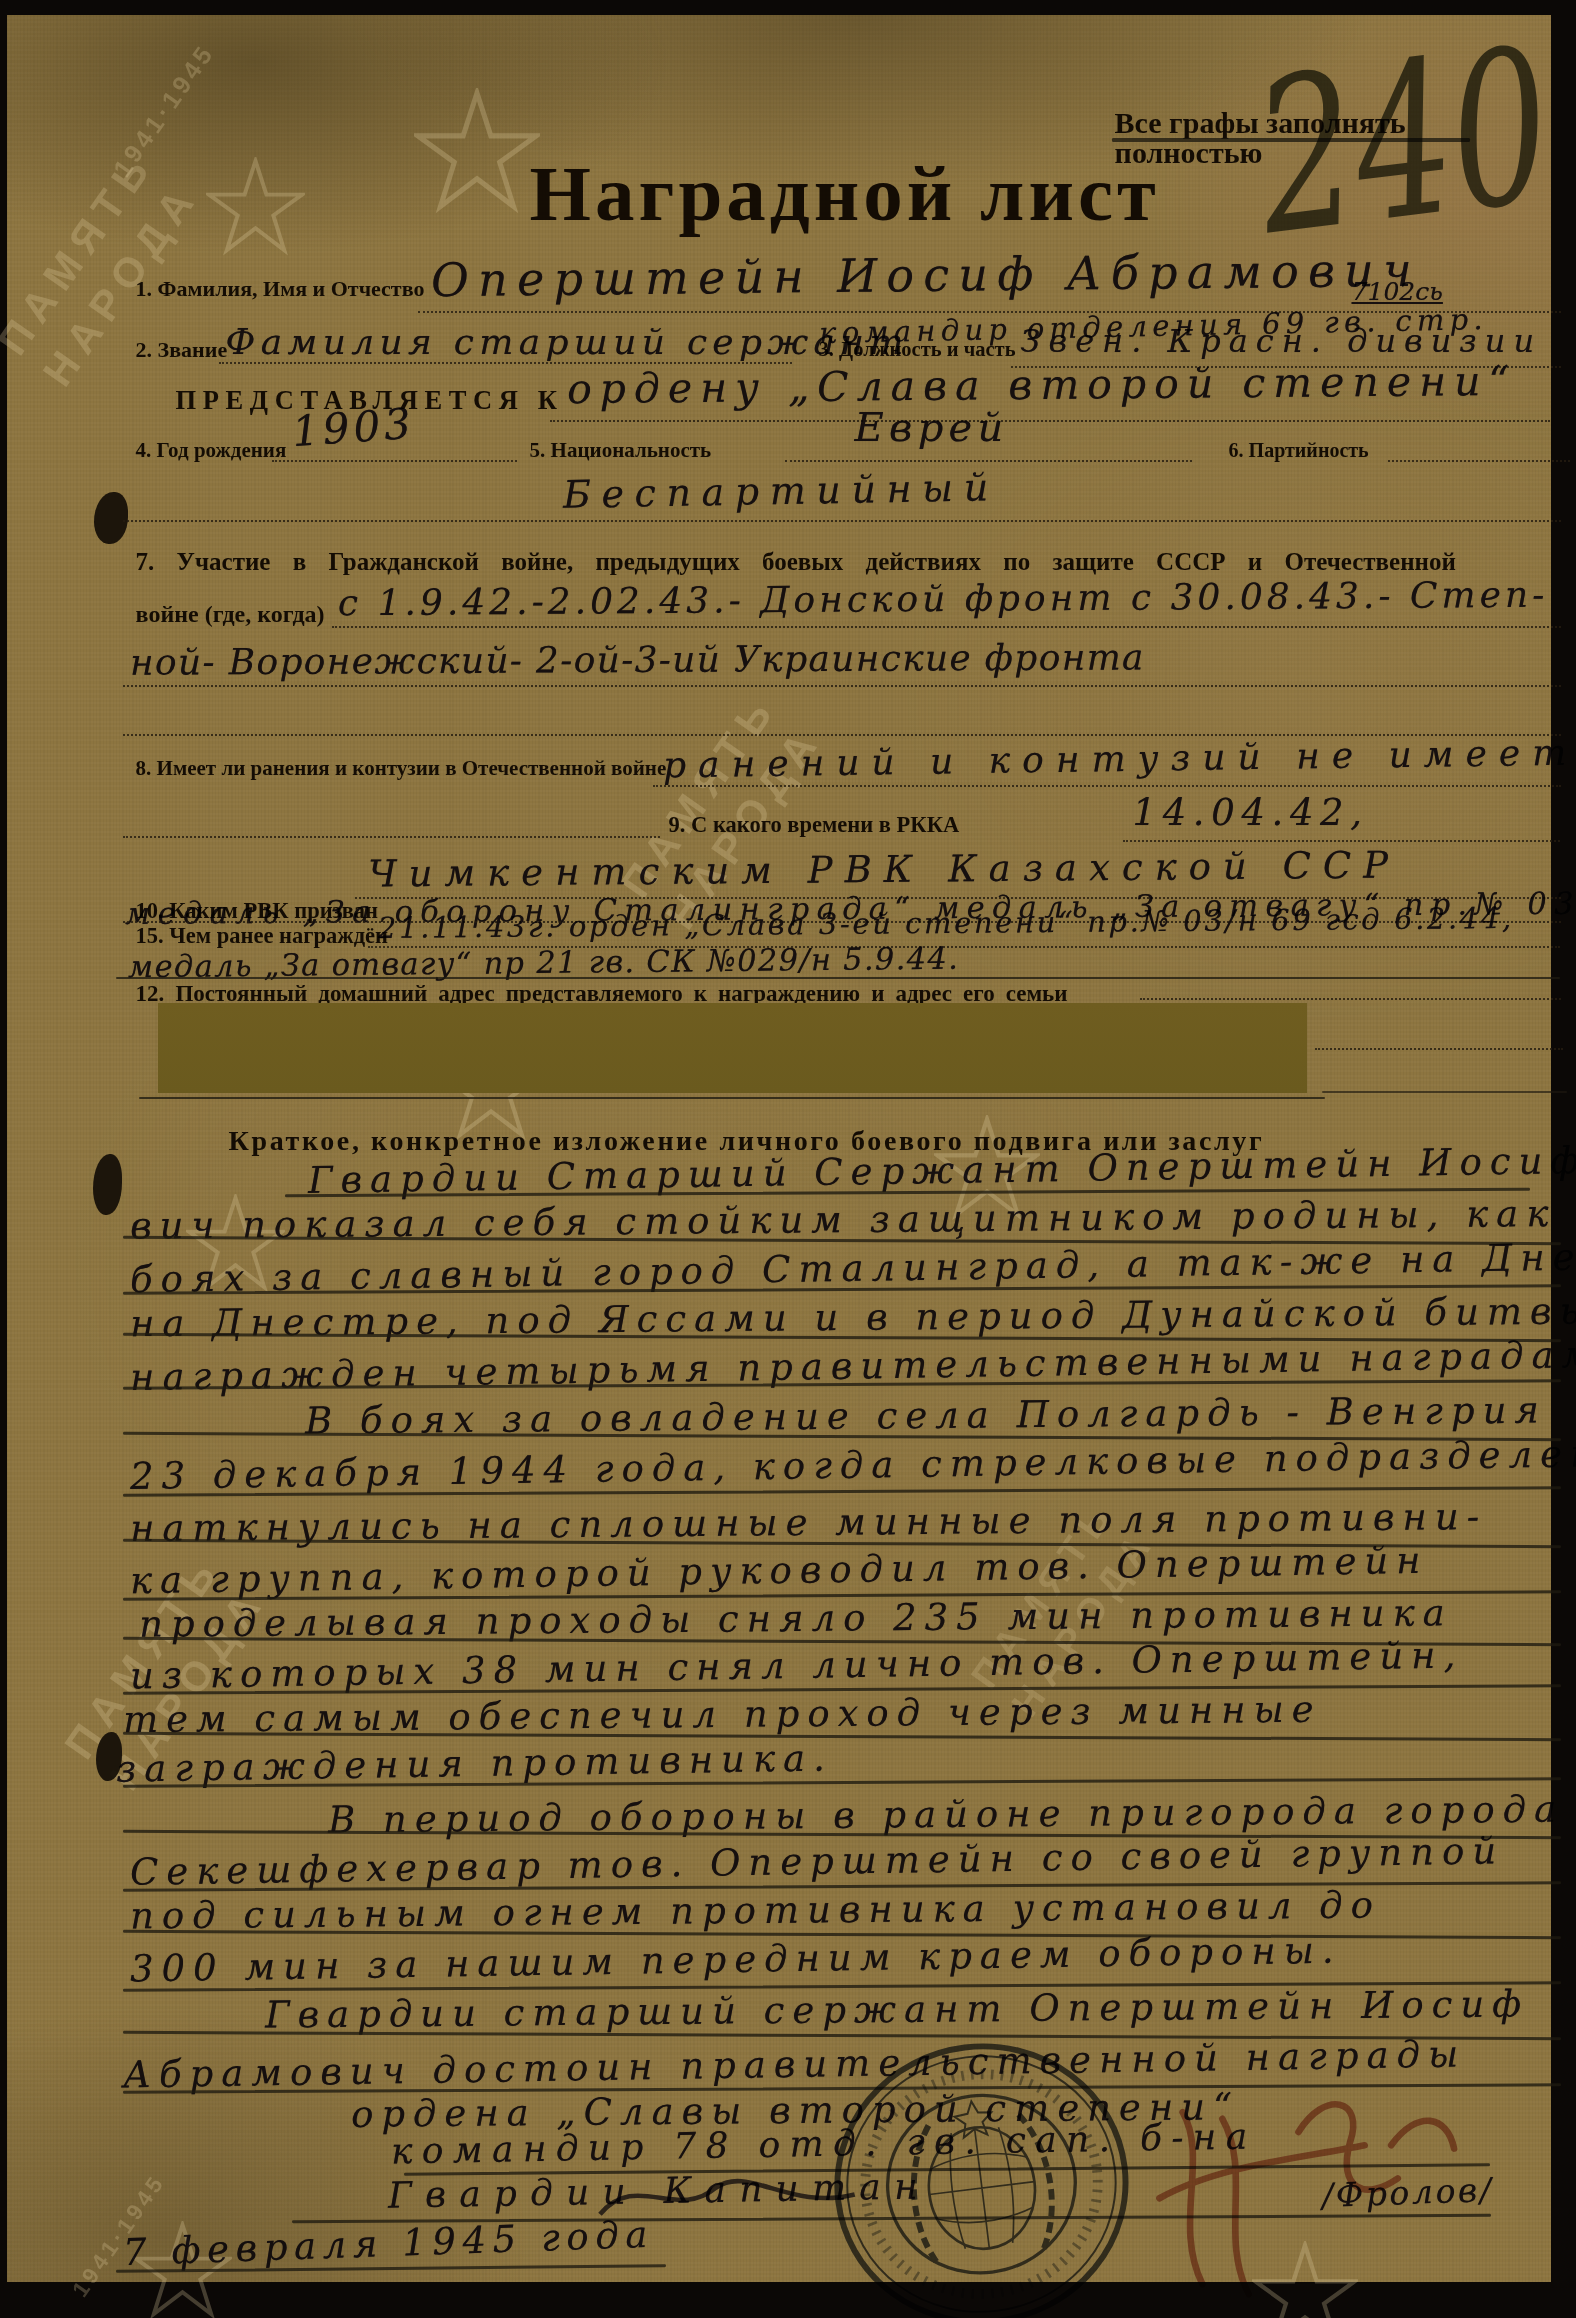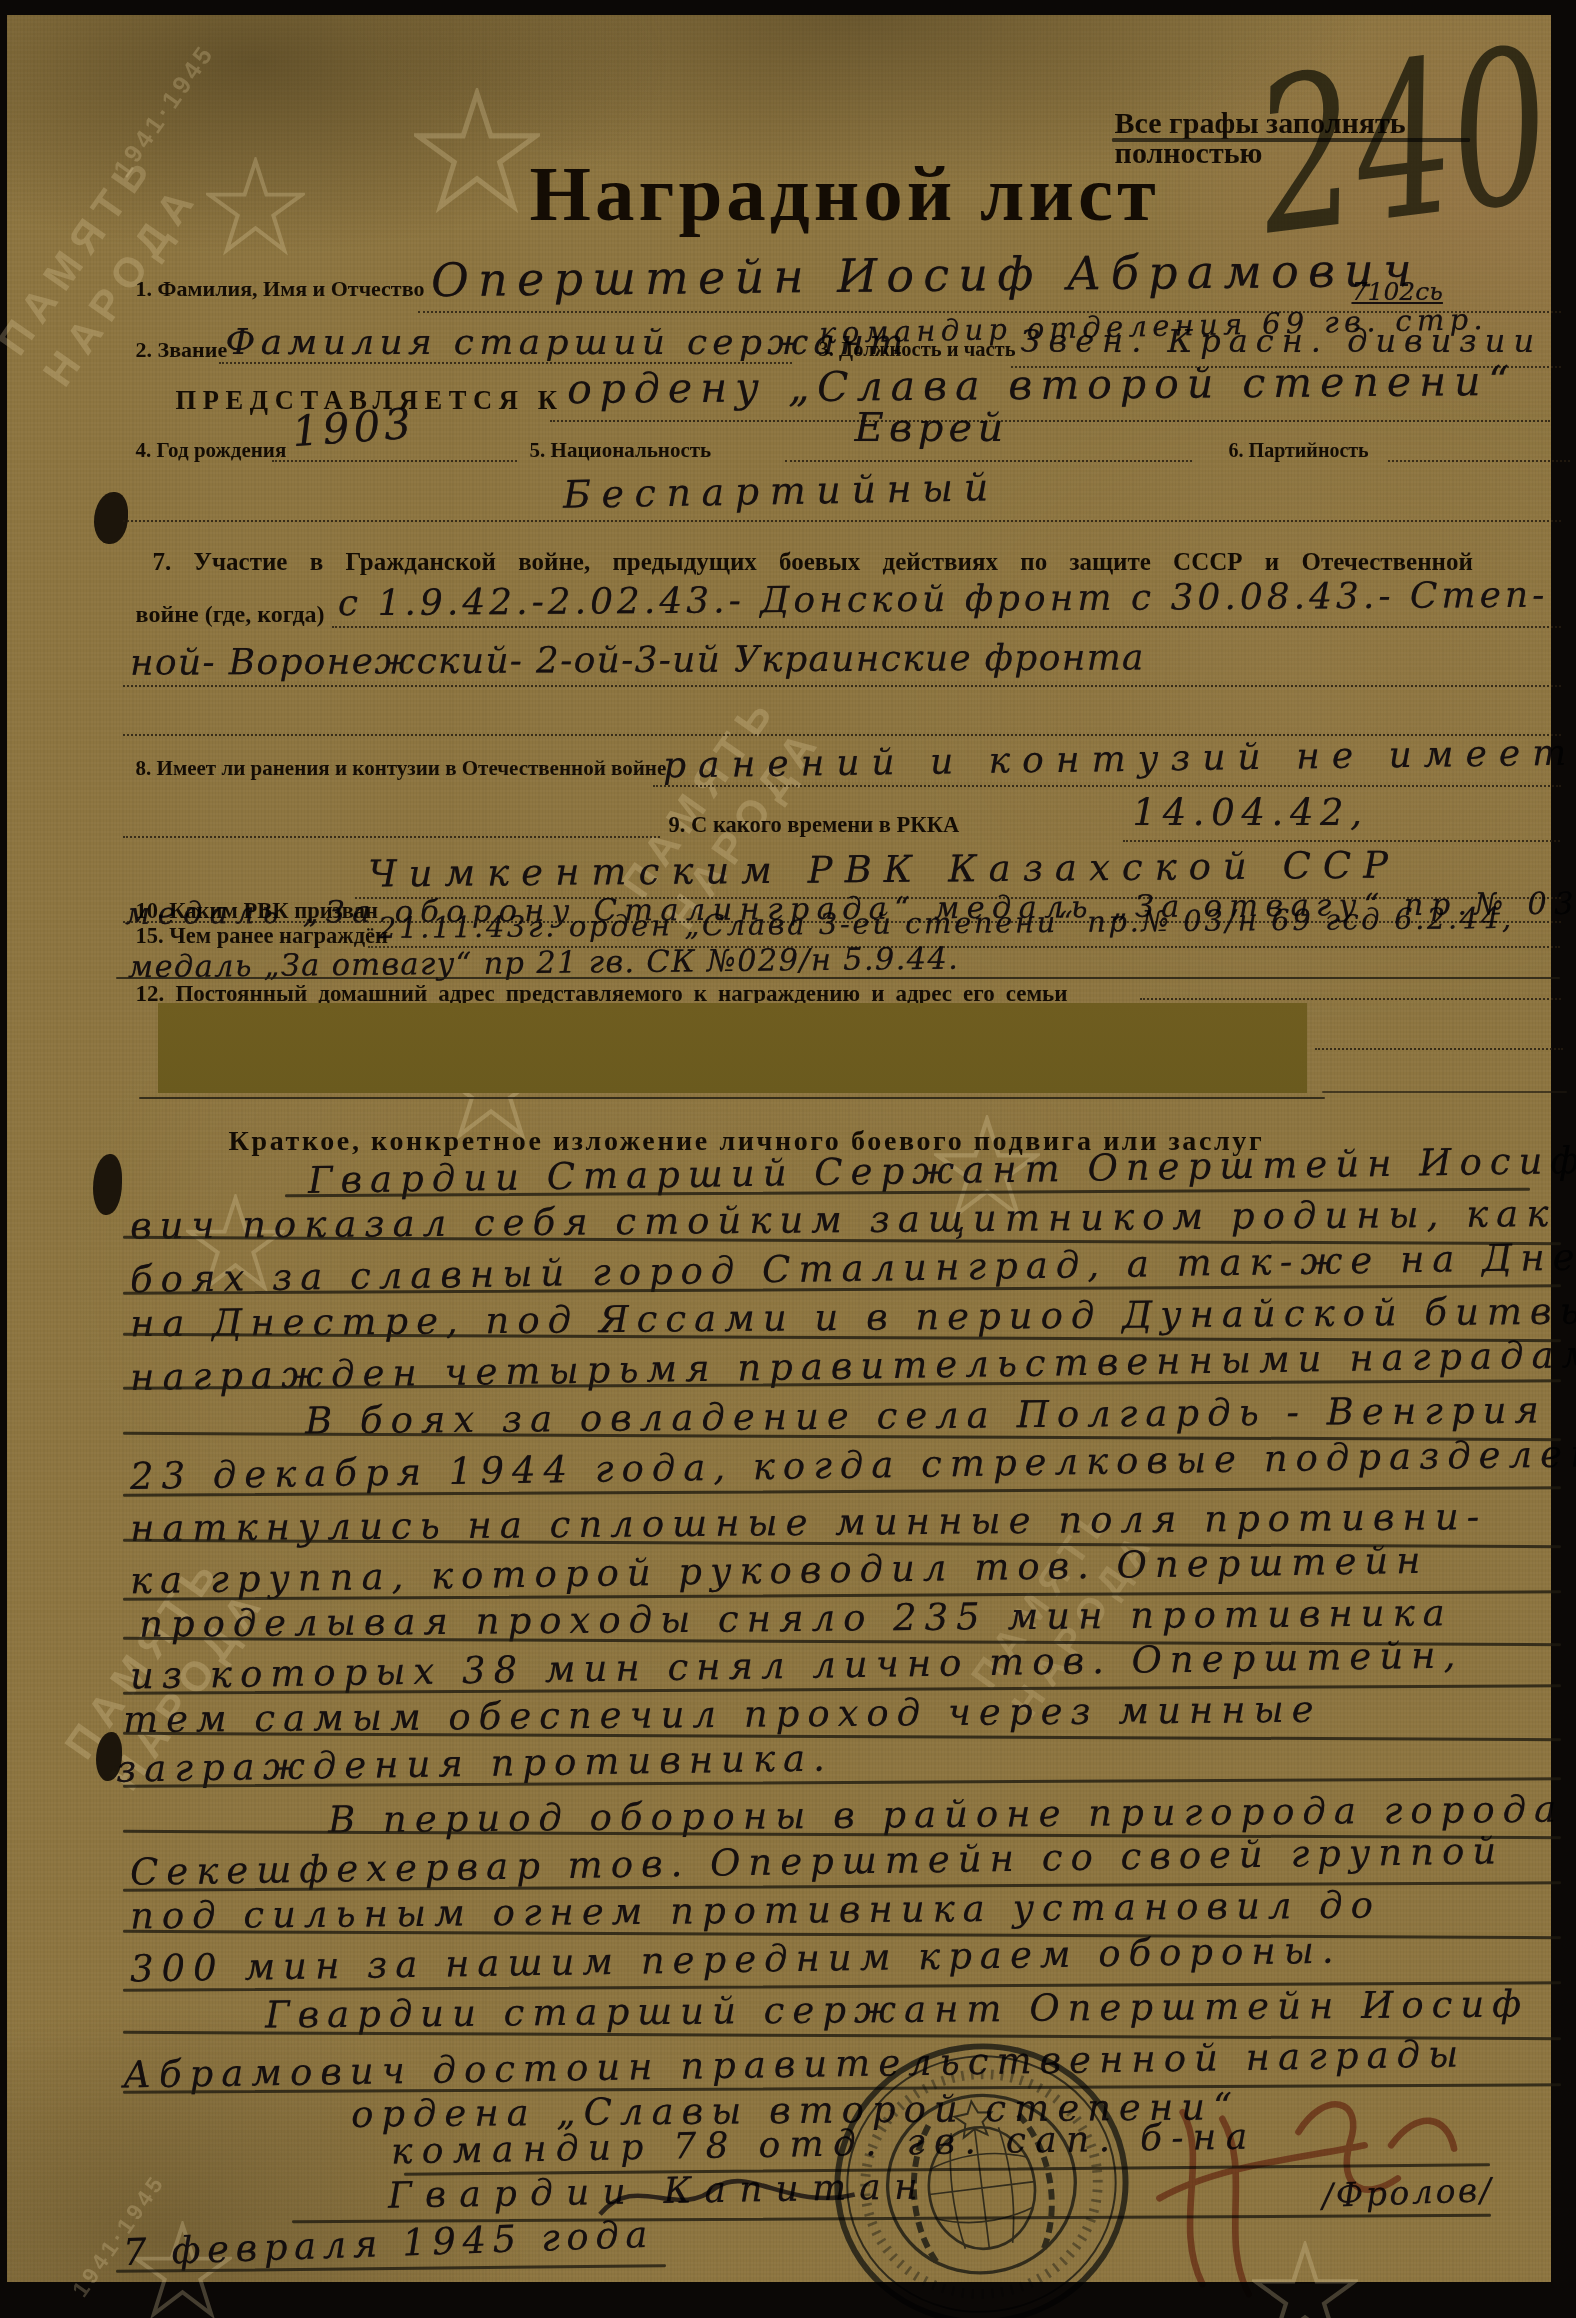--- a/index.html
+++ b/index.html
@@ -105,21 +105,21 @@
     <div class="abs hw" style="left:285px;top:392px;font-size:42px;letter-spacing:4px;transform:rotate(-4deg);">1903</div>
     <div class="dots" style="left:265px;top:445px;width:245px;"></div>
     <div class="abs print" style="left:523px;top:425px;font-size:21px;">5. Национальность</div>
     <div class="abs hw" style="left:848px;top:392px;font-size:40px;letter-spacing:5.3px;">Еврей</div>
     <div class="dots" style="left:778px;top:445px;width:407px;"></div>
     <div class="abs print" style="left:1222px;top:425px;font-size:20px;">6. Партийность</div>
     <div class="dots" style="left:1381px;top:445px;width:182px;"></div>
     <div class="abs hw" style="left:556px;top:457px;font-size:38px;letter-spacing:10.6px;transform:rotate(-1deg);">Беспартийный</div>
     <div class="dots" style="left:116px;top:505px;width:1438px;"></div>
 
-    <div class="abs print nowrap" style="left:146px;top:534px;font-size:25px;word-spacing:16px;">7. Участие в Гражданской войне, предыдущих боевых действиях по защите СССР и Отечественной</div>
+    <div class="abs print nowrap" style="left:129px;top:534px;font-size:25px;word-spacing:16px;">7. Участие в Гражданской войне, предыдущих боевых действиях по защите СССР и Отечественной</div>
     <div class="abs print" style="left:129px;top:587px;font-size:24px;">войне (где, когда)</div>
     <div class="abs hw" style="left:331px;top:566px;font-size:36px;letter-spacing:4px;transform:rotate(-.4deg);">с 1.9.42.-2.02.43.- Донской фронт с 30.08.43.- Степ-</div>
     <div class="dots" style="left:325px;top:611px;width:1229px;"></div>
     <div class="abs hw" style="left:123px;top:627px;font-size:36px;letter-spacing:1.3px;transform:rotate(-.3deg);">ной- Воронежский- 2-ой-3-ий Украинские фронта</div>
     <div class="dots" style="left:116px;top:670px;width:1438px;"></div>
     <div class="dots" style="left:116px;top:719px;width:1438px;"></div>
 
     <div class="abs print" style="left:129px;top:743px;font-size:21px;">8. Имеет ли ранения и контузии в Отечественной войне</div>
     <div class="abs hw" style="left:656px;top:726px;font-size:36px;letter-spacing:12px;transform:rotate(-.8deg);">ранений и контузий не имеет</div>
     <div class="dots" style="left:646px;top:770px;width:908px;"></div>

